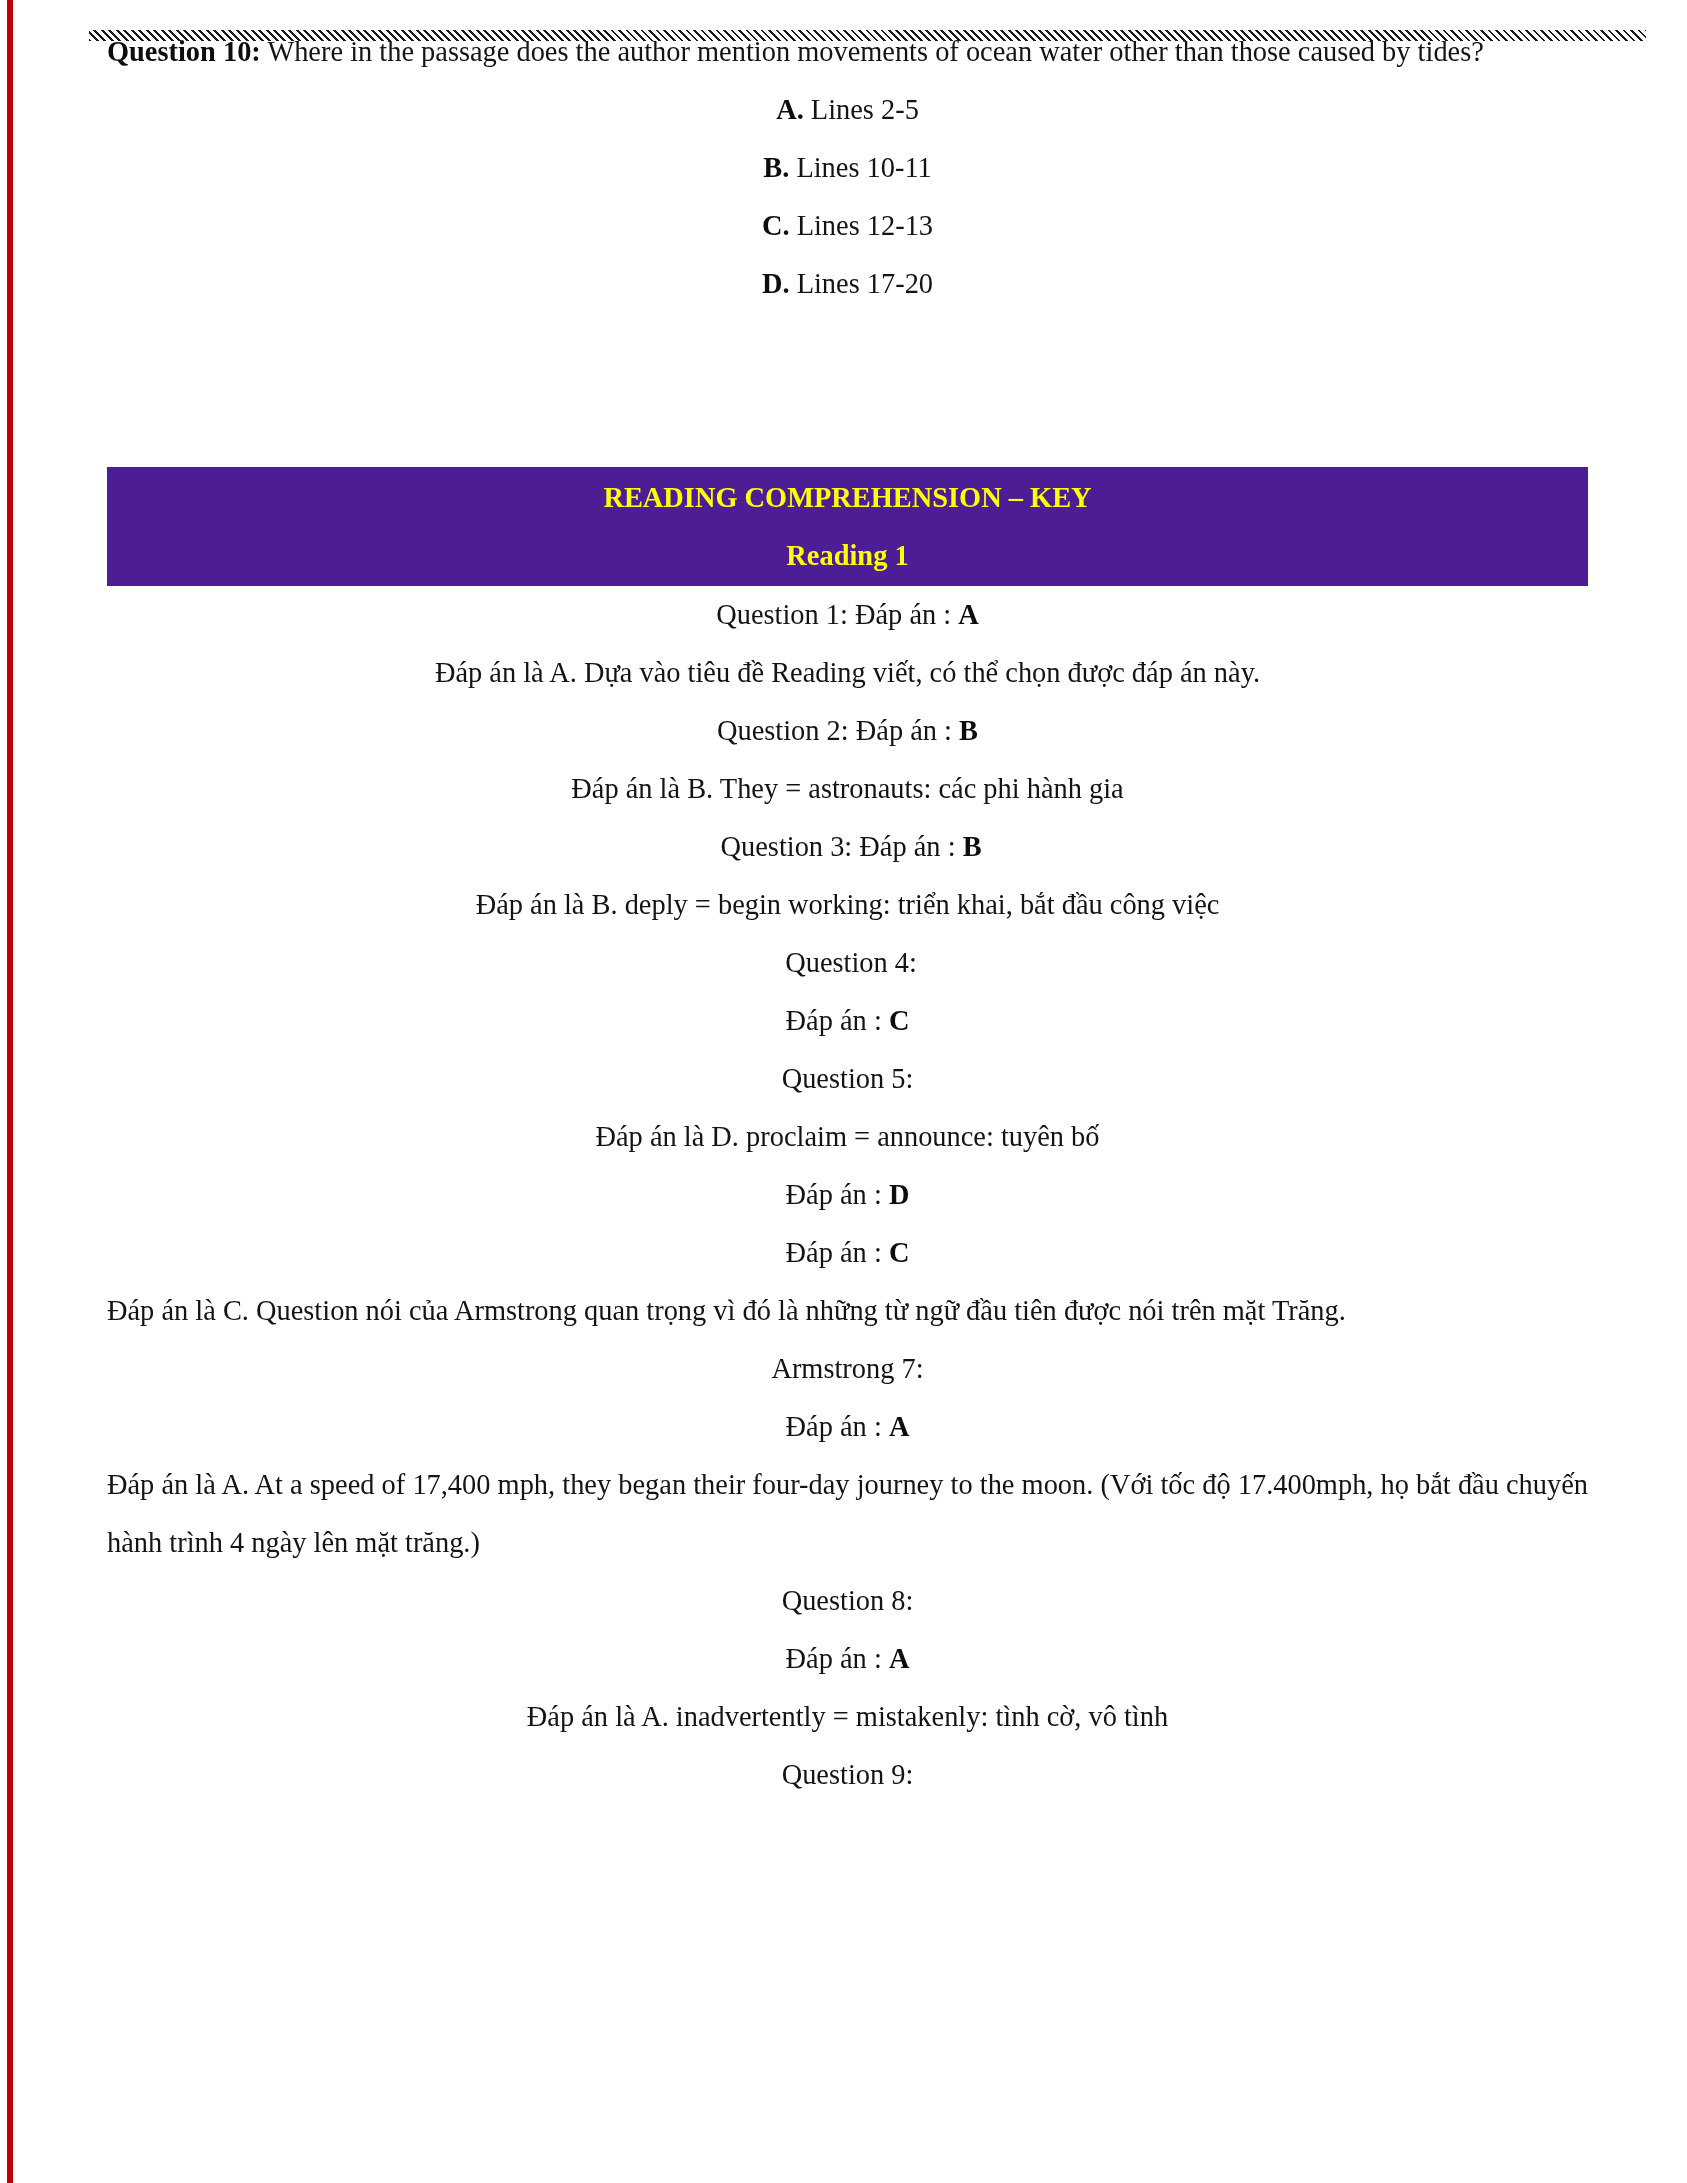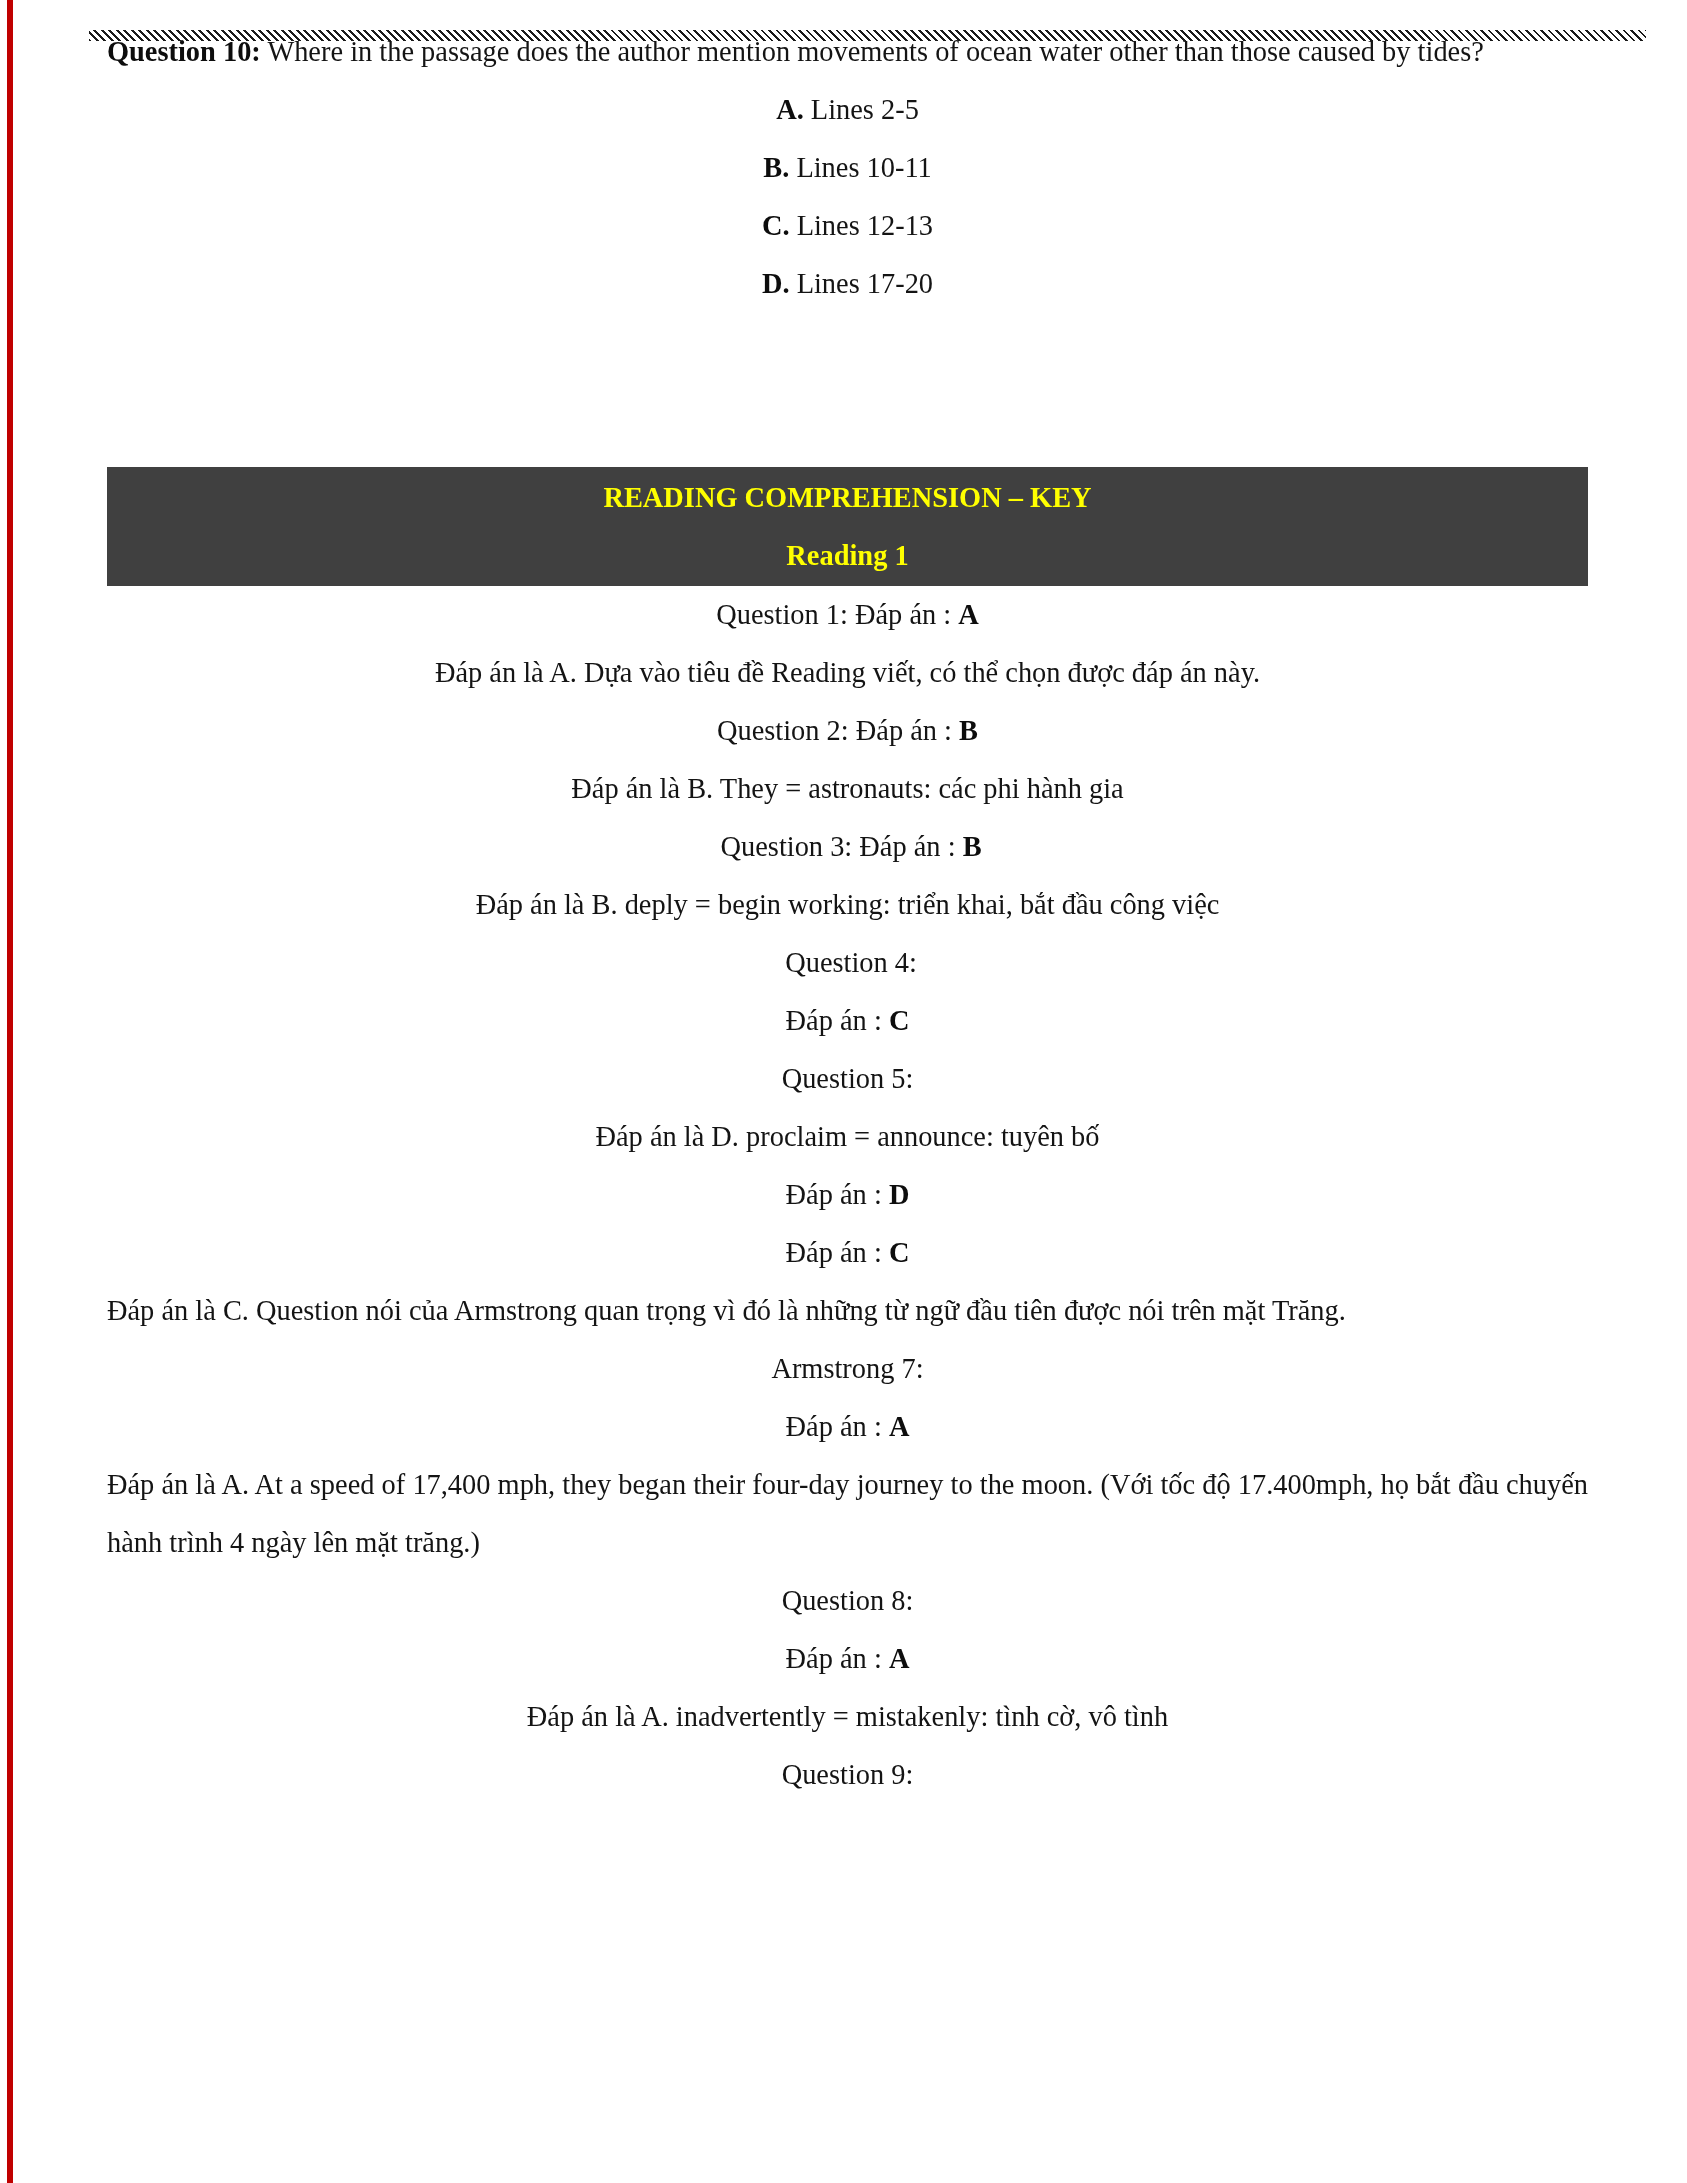--- a/index.html
+++ b/index.html
@@ -63,21 +63,21 @@
 
     <div id="options">
         <p class="para"><b>A.</b><span> Lines 2-5</span></p>
         <p class="para"><b>B.</b><span> Lines 10-11</span></p>
         <p class="para"><b>C.</b><span> Lines 12-13</span></p>
         <p class="para"><b>D.</b><span> Lines 17-20</span></p>
       </div>
 
     <div class="spacer"></div>
 
-    <div class="banner" id="banner" style="background: #404040; color: rgb(255, 255, 0);">
+    <div class="banner" id="banner" style="background: #4c1d95; color: rgb(255, 255, 0);">
       <div class="banner-line">READING COMPREHENSION – KEY</div>
       <div class="banner-line">Reading 1</div>
     </div>
 
     <div id="key-lines">
         <p class="para"><span>Question 1: Đáp án : </span><b>A</b></p>
         <p class="para"><span>Đáp án là A. Dựa vào tiêu đề Reading viết, có thể chọn được đáp án này.</span></p>
         <p class="para"><span>Question 2: Đáp án : </span><b>B</b></p>
         <p class="para"><span>Đáp án là B. They = astronauts: các phi hành gia</span></p>
         <p class="para"><span> Question 3: Đáp án : </span><b>B</b></p>

